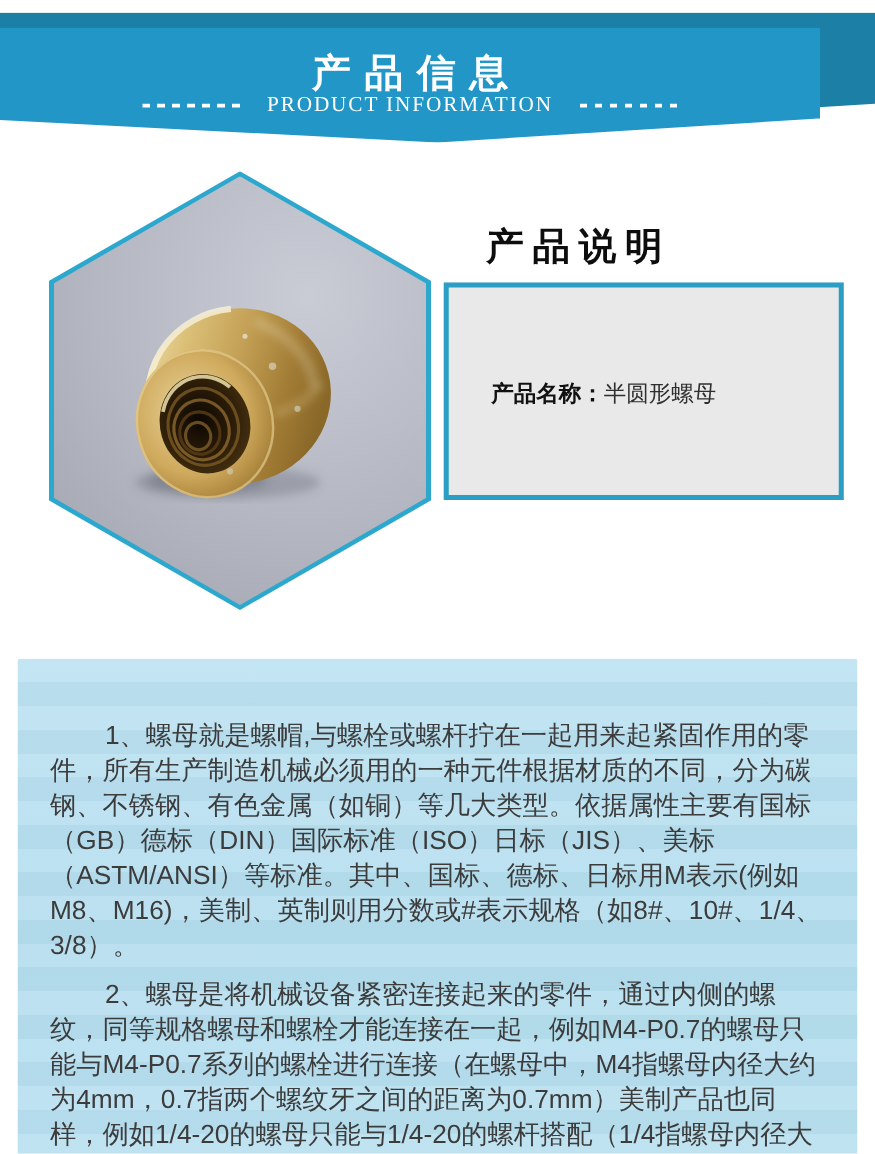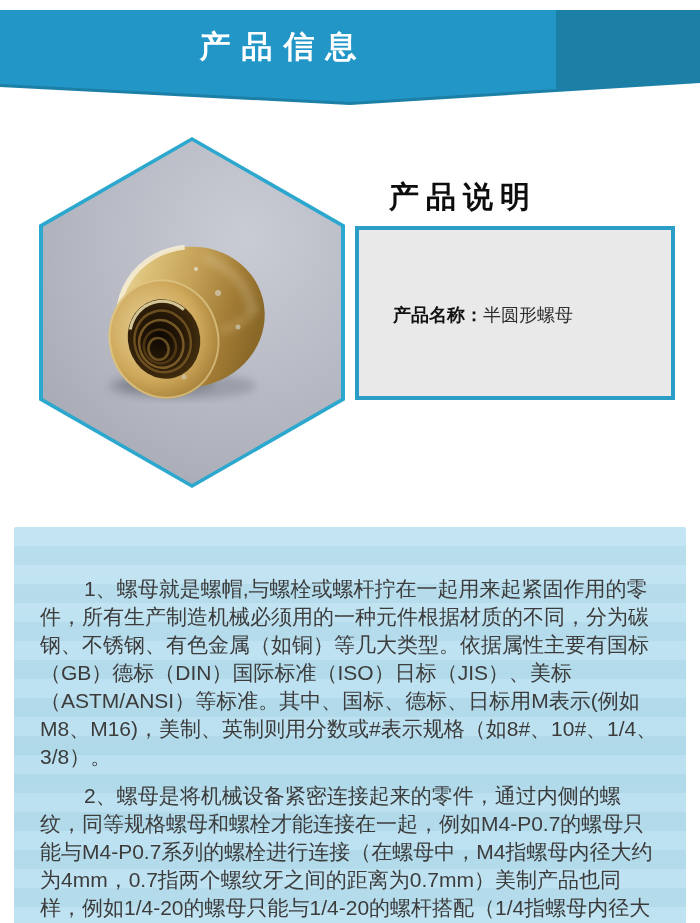--- a/index.html
+++ b/index.html
@@ -6,22 +6,23 @@
   .page{
     position:relative;width:700px;height:923px;margin:0 auto;background:#ffffff;
     font-family:"Liberation Sans","DejaVu Sans",sans-serif;overflow:hidden;
   }
   
   .banner-shadow{
     position:absolute;left:0;top:10px;width:700px;height:100px;background:#1b7fa6;
     clip-path:polygon(0 0,700px 0,700px 73px,350px 95px,0 77px);
   }
   .banner{
-    position:absolute;left:0;top:10px;width:556px;height:98px;background:#2196c7;
+    position:absolute;left:0;top:22px;width:608px;height:98px;background:#2196c7;
     clip-path:polygon(0 0,700px 0,700px 70px,350px 92px,0 74px);
+    padding-left:48px;
   }
   .banner-title{
     position:absolute;left:0;top:16px;width:100%;text-align:center;
     color:#ffffff;font-size:31px;font-weight:bold;letter-spacing:11px;text-indent:11px;
   }
   .banner-sub-row{
     position:absolute;left:0;top:52px;width:100%;display:flex;align-items:center;justify-content:center;gap:22px;
   }
   .dash-line{
     width:78px;height:3px;
@@ -70,20 +71,25 @@
   .desc-box p + p{margin-top:11px;}
 </style>
 </head>
 <body>
 
 <div class="page">
 
   <div class="banner-shadow"></div>
   <div class="banner">
     <div class="banner-title">产品信息</div>
+    <div class="banner-sub-row">
+      <span class="dash-line"></span>
+      <span class="banner-subtitle">PRODUCT INFORMATION</span>
+      <span class="dash-line"></span>
+    </div>
   </div>
 
   <div class="hex-outer">
     <div class="hex-inner">
       <svg class="nut-svg" viewBox="0 0 168 168">
         <defs>
           <linearGradient id="bodyGrad" x1="0" y1="0" x2="1" y2="0.55">
             <stop offset="0" stop-color="#f2e5b6"></stop>
             <stop offset="0.28" stop-color="#dcc078"></stop>
             <stop offset="0.55" stop-color="#c3a055"></stop>

